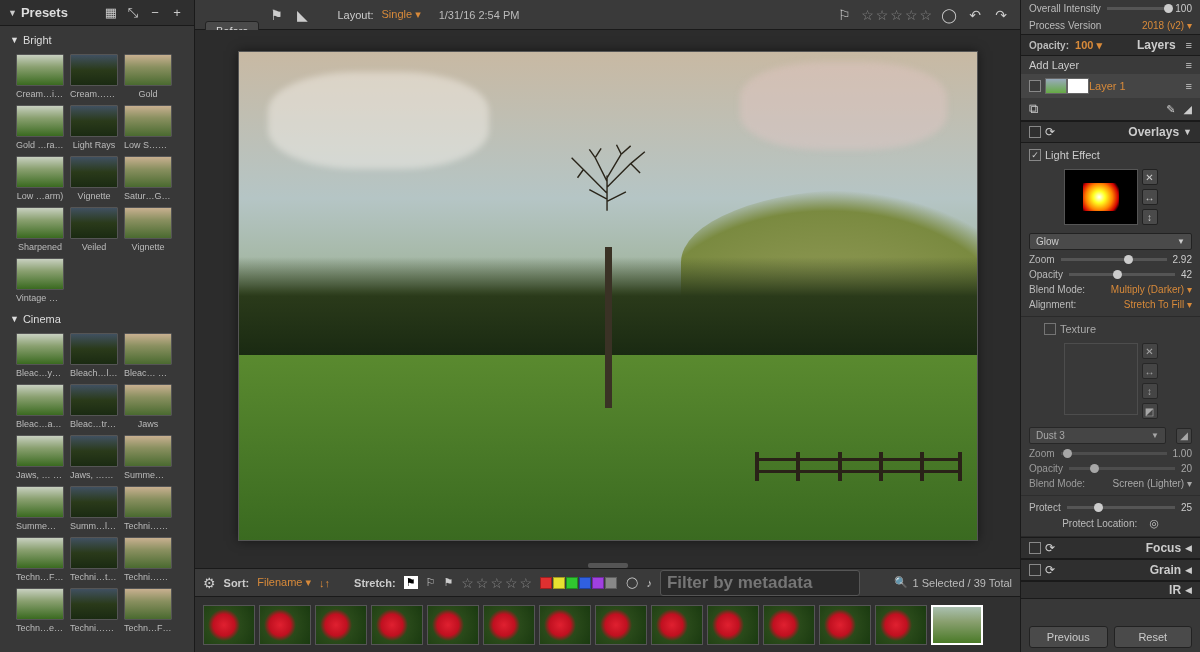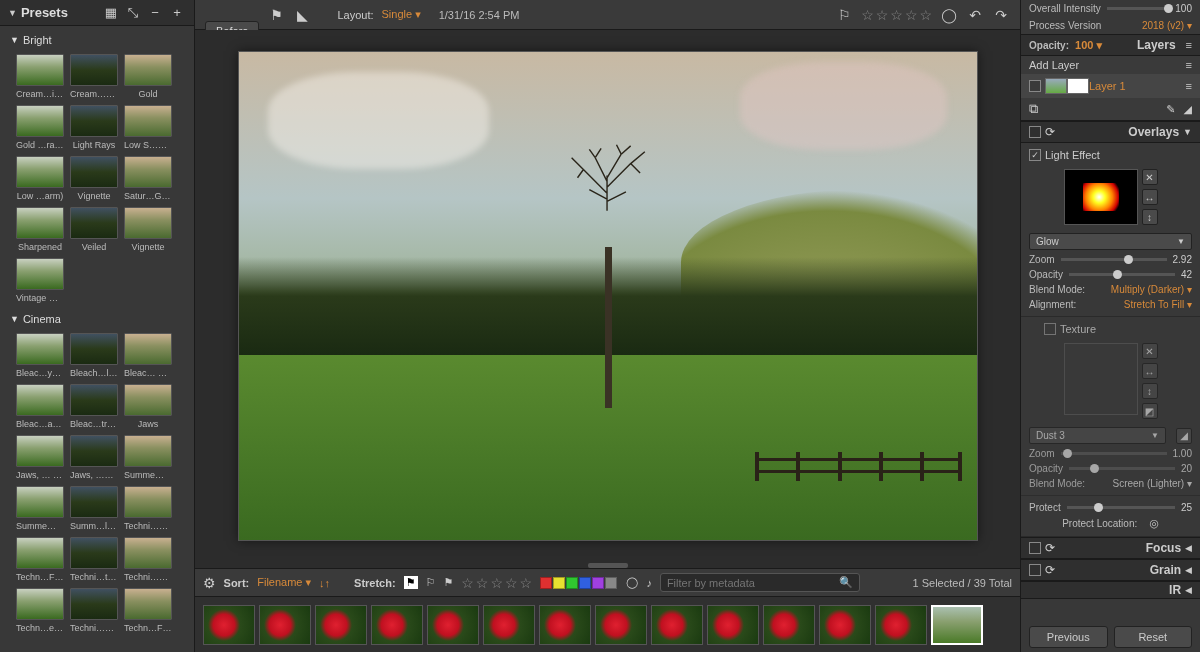--- a/index.html
+++ b/index.html
@@ -44,21 +44,21 @@
   .fence { position:absolute; right:2%; bottom:12%; width:28%; height:6%; }
   .fence-post { position:absolute; bottom:0; width:4px; height:100%; background:#2a2218; }
   .cloud { position:absolute; background: rgba(255,250,245,0.4); border-radius:40%; filter: blur(3px);}
   
   .small-handle { width:40px; height:5px; background:#555; border-radius:2px; margin:0 auto;}
   
   .filter-bar { height: 28px; background: #3a3a3a; display: flex; align-items: center; padding: 0 8px; gap: 8px; border-top: 1px solid #1a1a1a; font-size: 11px; }
   .filter-bar .gear { font-size: 14px; cursor:pointer;}
   .color-sq { width: 12px; height: 12px; margin-right:1px; cursor:pointer; border:1px solid rgba(0,0,0,0.3);}
   .search-box { flex:1; max-width:200px; background:#2a2a2a; border:1px solid #555; border-radius:3px; padding:2px 6px; color:#888; font-size:11px; display:flex; align-items:center;}
-  .search-box input { background:transparent; border:none; outline:none; color:#ccc; flex:1; font-size:11px;}
+  .search-box input { background:transparent; border:none; outline:none; color:#ccc; flex:1; font-size:17px;font-weight:bold;}
   .count-text { margin-left:auto; color:#bbb; font-size:11px;}
   
   .filmstrip { height: 56px; background: #303030; display:flex; align-items:center; padding: 4px 8px; gap:4px; overflow:hidden; border-top:1px solid #1a1a1a;}
   .film-thumb { width:52px; height:40px; border:1px solid #555; flex-shrink:0; cursor:pointer; position:relative; overflow:hidden;}
   .film-thumb.selected { border:2px solid #fff; }
   .film-flower { position:absolute; inset:0; background: radial-gradient(circle at 40% 50%, #e02030 0%, #c01020 30%, #2a4a1a 45%, #1a3a10 100%);}
   .film-tree { position:absolute; inset:0; background: linear-gradient(180deg,#aac0b0 0%, #8aa070 40%, #4a7a28 100%);}
 
   
   .right-panel { width: 180px; background: #383838; display:flex; flex-direction:column; border-left:1px solid #1a1a1a; font-size:11px;}

